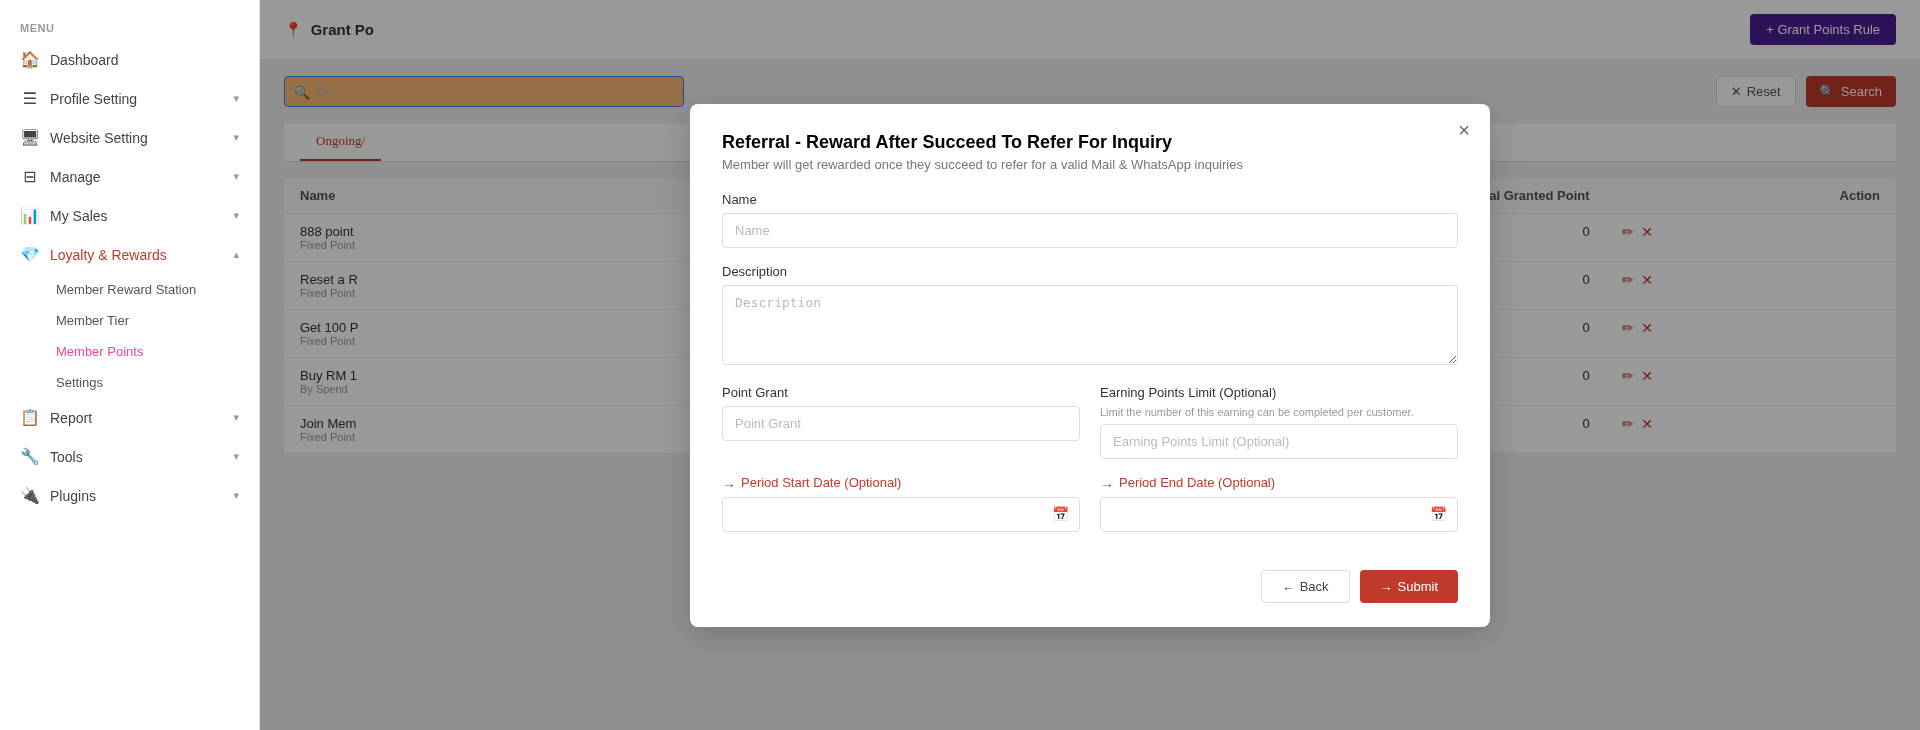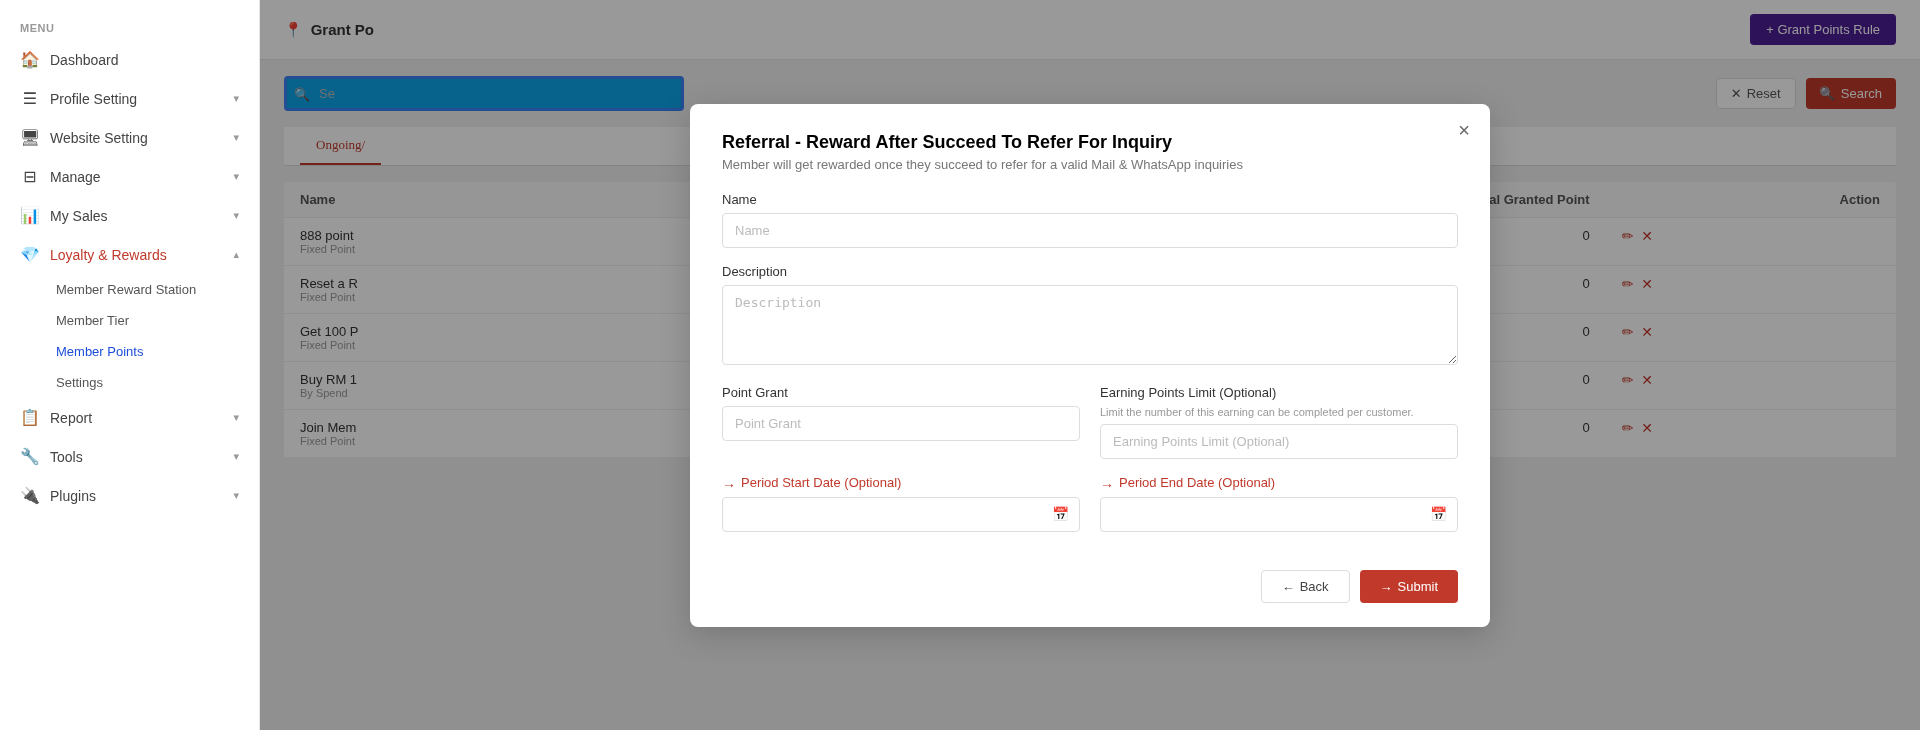--- a/index.html
+++ b/index.html
@@ -35,21 +35,21 @@
     .sidebar-item .chevron { margin-left: auto; font-size: 11px; color: #999; }
     .sidebar-sub {
       padding-left: 56px;
     }
     .sidebar-sub-item {
       padding: 8px 20px 8px 0;
       font-size: 13px;
       color: #555;
       cursor: pointer;
     }
-    .sidebar-sub-item.active { color: #1d4ed8; font-weight: 500; }
+    .sidebar-sub-item.active { color: #ec4899; font-weight: 500; }
 
     
     .main {
       flex: 1;
       background: #f0f0f0;
       position: relative;
       overflow: hidden;
     }
     .main-header {
       background: #fff;
@@ -88,24 +88,24 @@
       margin-bottom: 16px;
     }
     .search-input-wrap {
       position: relative;
       flex: 1;
       max-width: 400px;
     }
     .search-input-wrap input {
       width: 100%;
       padding: 7px 12px 7px 32px;
-      border: 3px solid #3b82f6;
-      border-radius: 4px;
-      font-size: 13px;
-      background: #0ea5e9;
+      border: 1px solid #3b82f6;
+      border-radius: 4px;
+      font-size: 13px;
+      background: #fdba74;
     }
     .search-input-icon {
       position: absolute;
       left: 10px;
       top: 50%;
       transform: translateY(-50%);
       color: #999;
       font-size: 13px;
     }
     .search-actions {

